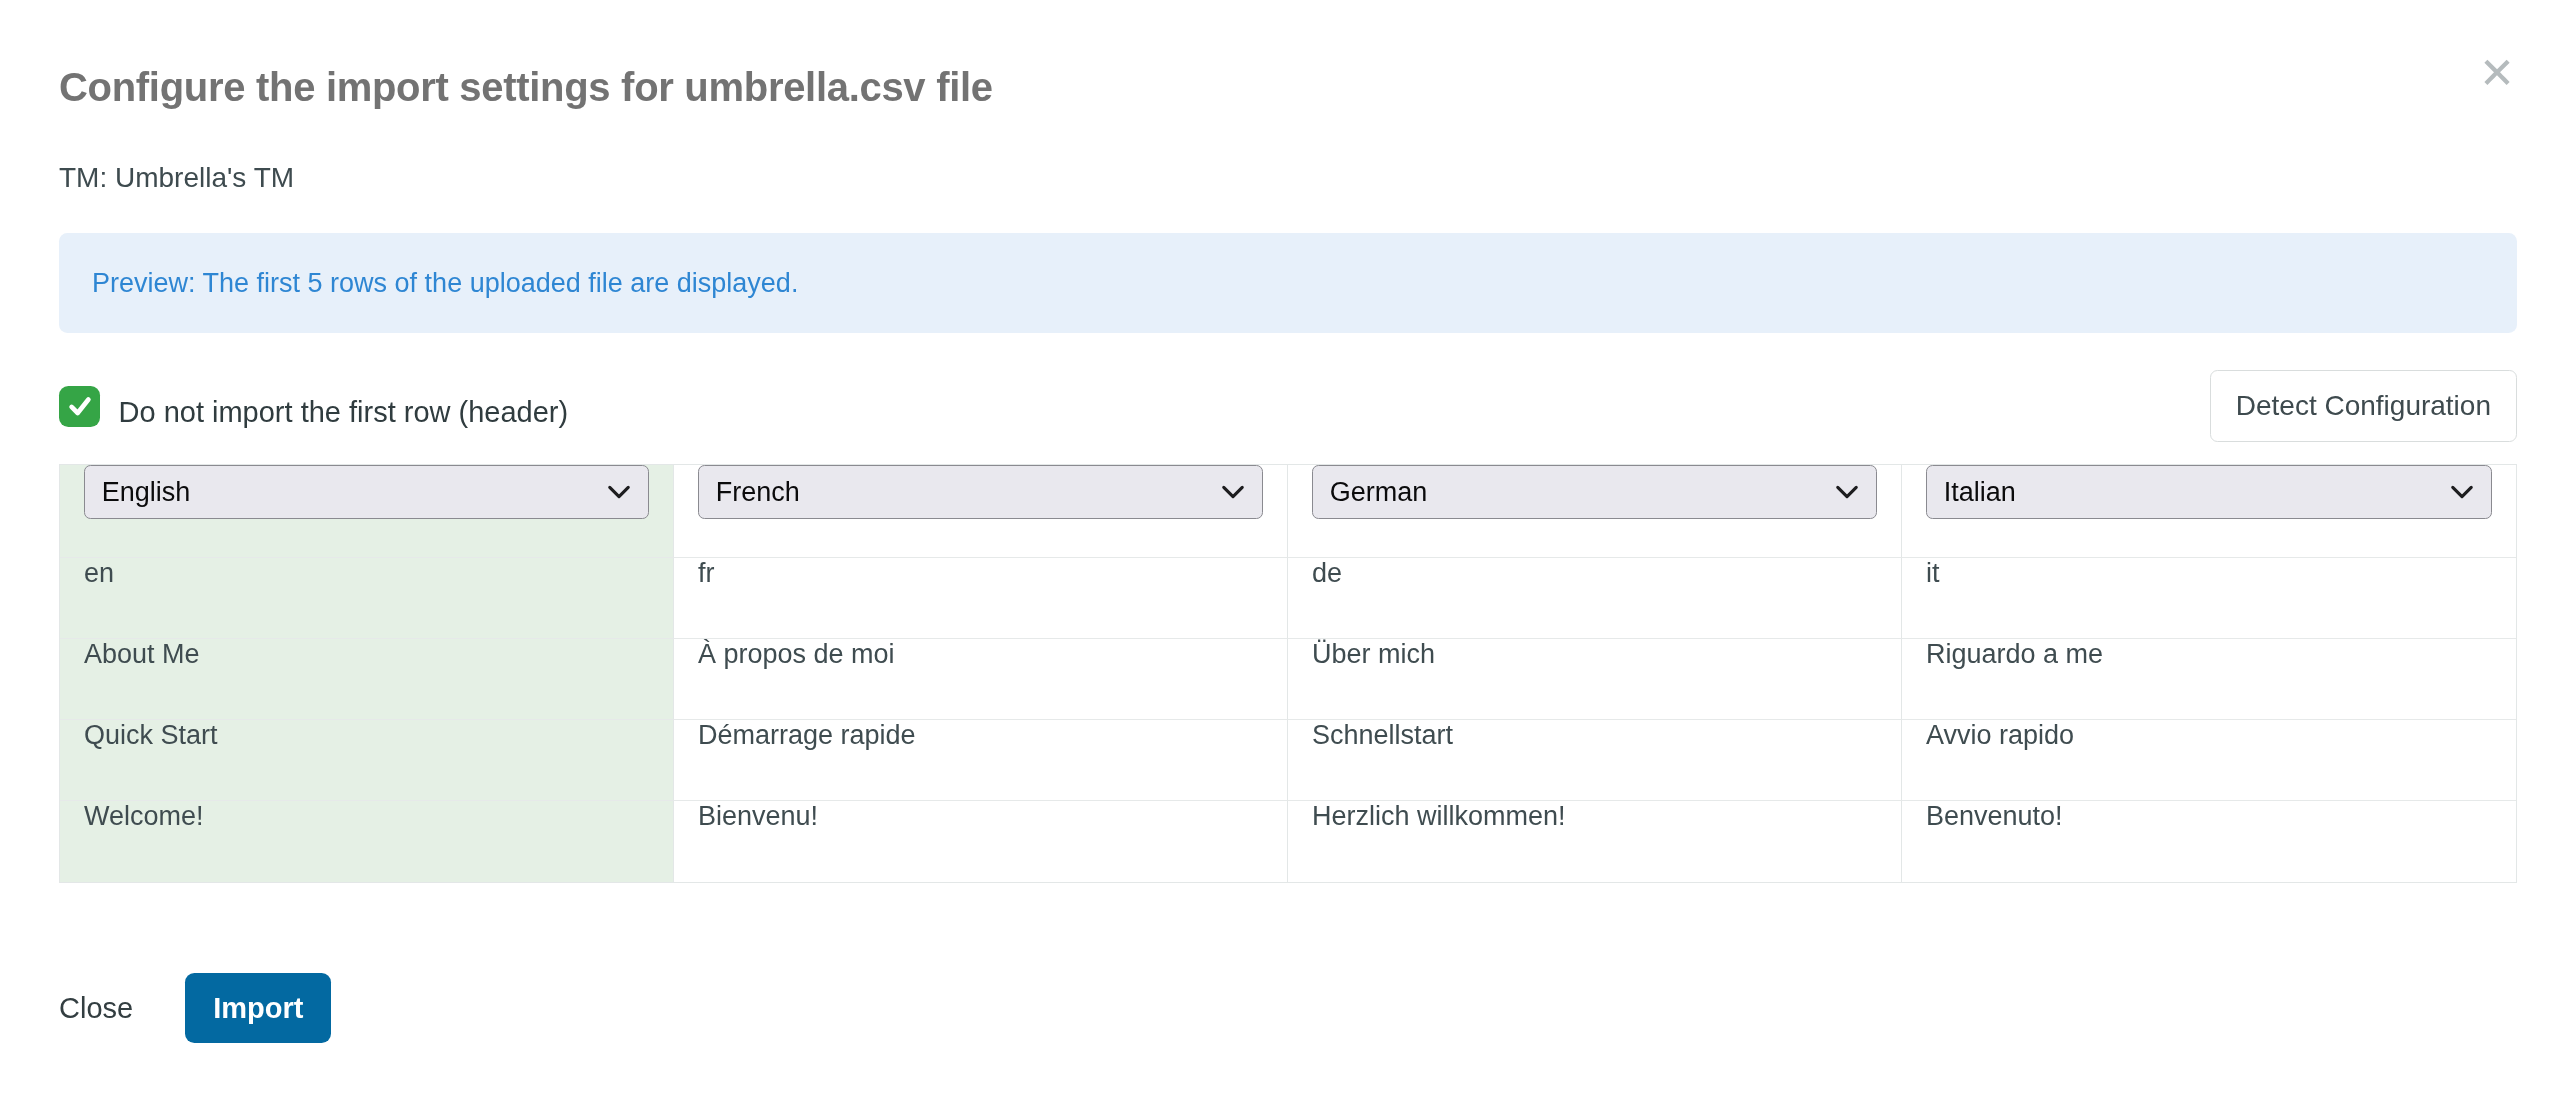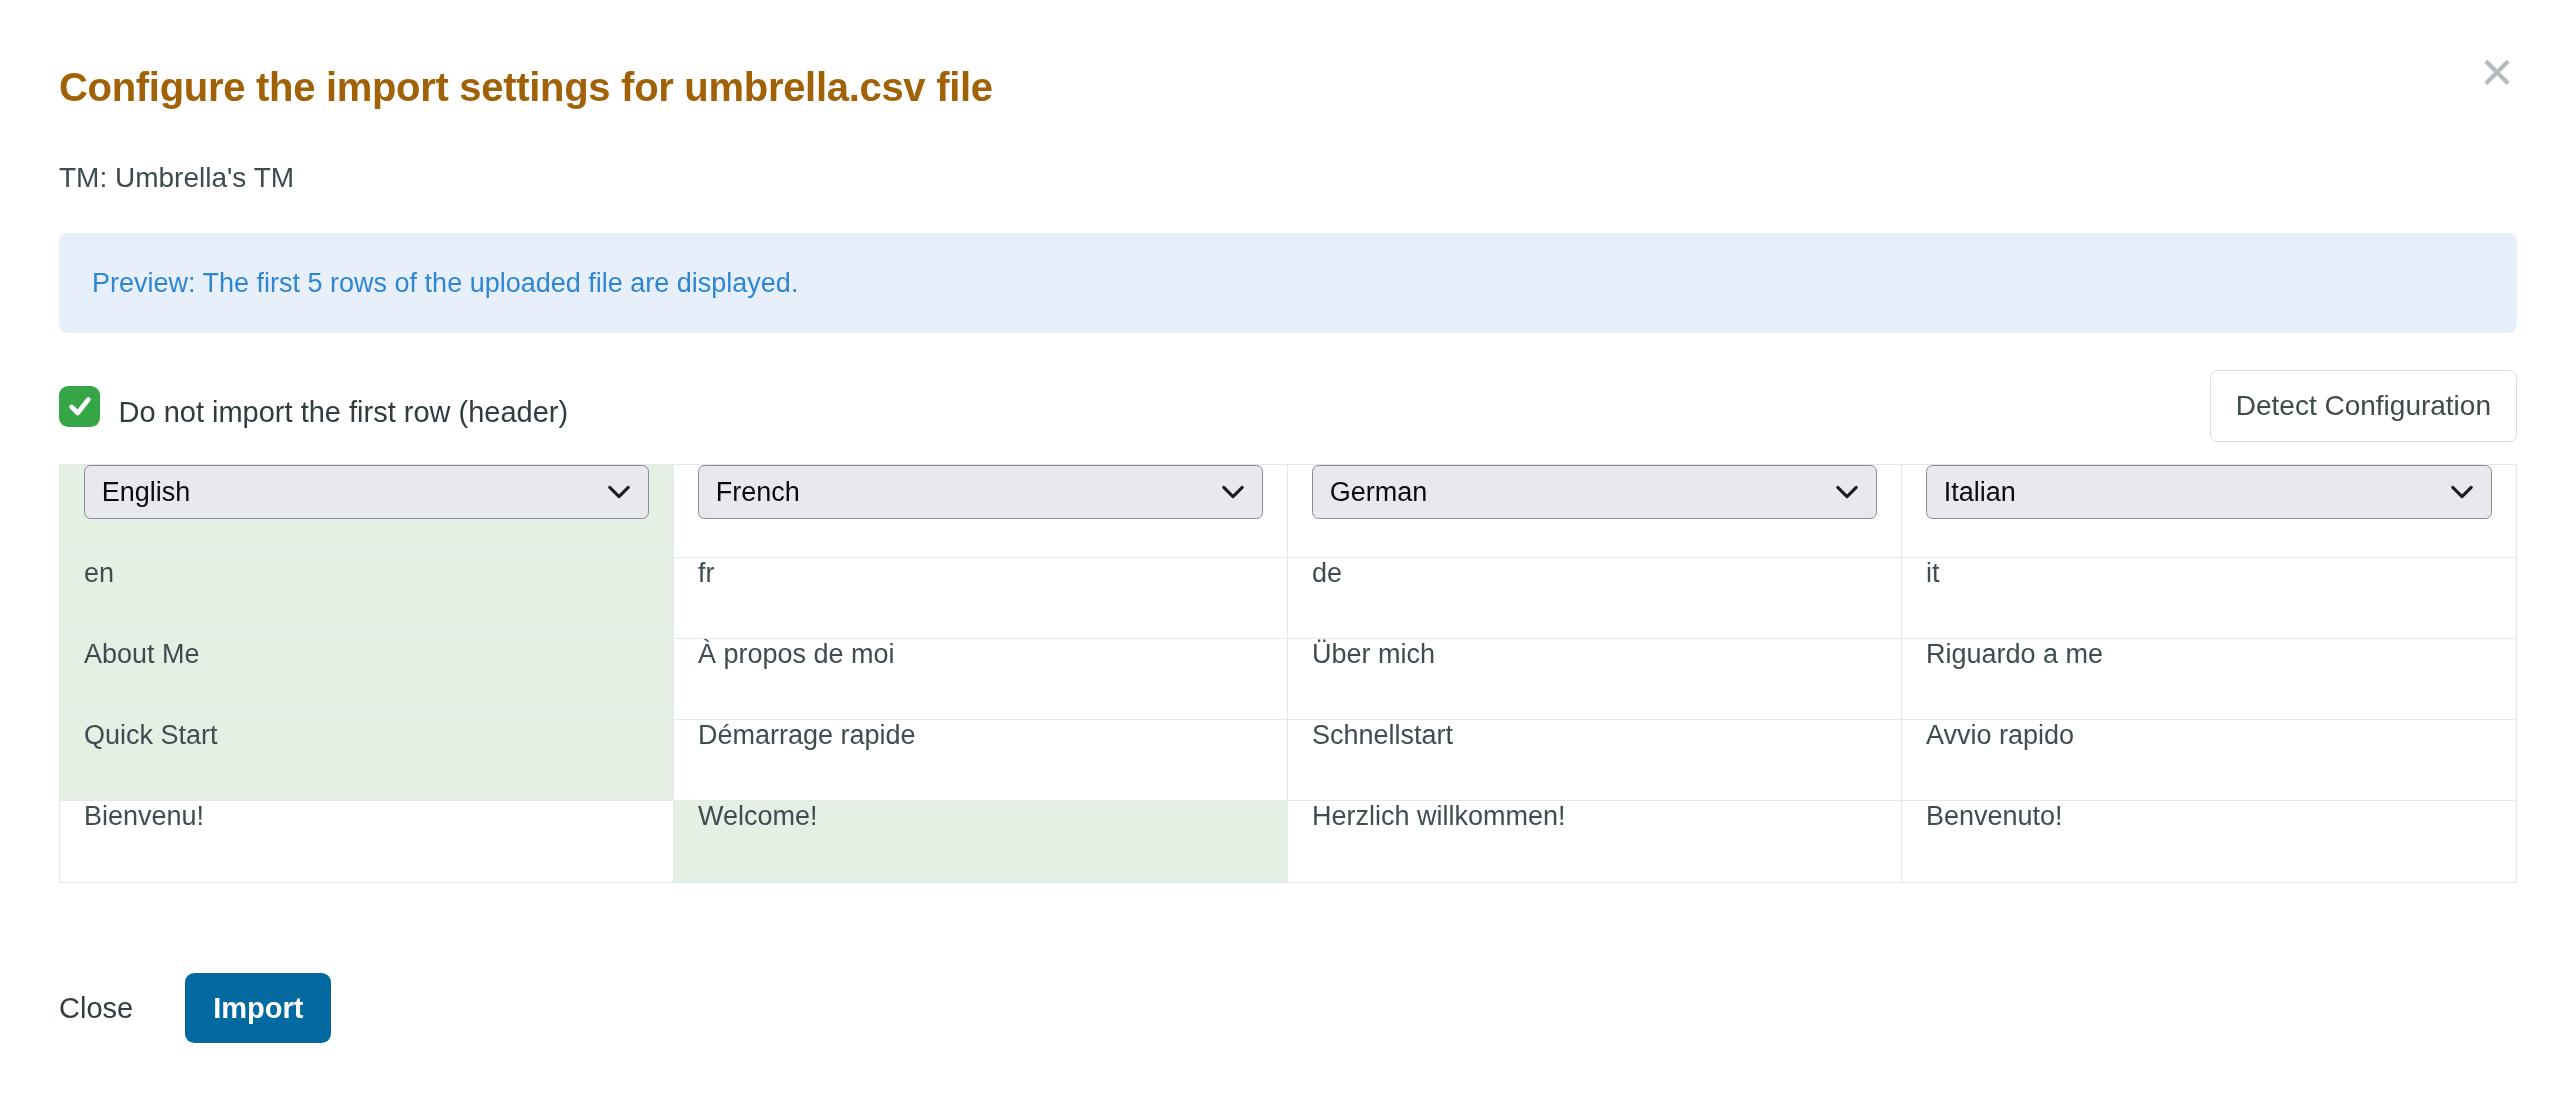--- a/index.html
+++ b/index.html
@@ -1,21 +1,21 @@
 <!DOCTYPE html>
 <html style="font-size:15px"><head>
 <meta charset="utf-8">
 <style>
   * { margin:0; padding:0; box-sizing:border-box; }
   html,body { width:2576px; height:1109px; background:#ffffff;
               font-family:"Liberation Sans", sans-serif; }
   .modal { position:relative; width:100%; height:100%; padding:65px 59px 0 59px; }
 
   
-  .dlg-title { font-size:40px; font-weight:600; color:#a16207; letter-spacing:-0.3px; }
+  .dlg-title { font-size:40px; font-weight:600; color:#737373; letter-spacing:-0.3px; }
   .close-x { position:absolute; top:52px; right:61px; font-size:43px; line-height:1;
              color:#b5bbbd; cursor:pointer; font-weight:400; user-select:none; }
 
   .tm-line { margin-top:52px; font-size:28px; color:#3e4b4f; }
 
   
   .banner { margin-top:39px; height:100px; background:#e7f0fa; border-radius:8.3px;
             display:flex; align-items:center; padding:0 33px; }
   .banner-text { font-size:27px; color:#2e86d3; }
 
@@ -143,22 +143,22 @@
     </div>
 
     <div class="trow data">
       <div class="tcell src">Quick Start</div>
       <div class="tcell">Démarrage rapide</div>
       <div class="tcell">Schnellstart</div>
       <div class="tcell">Avvio rapido</div>
     </div>
 
     <div class="trow data">
+      <div class="tcell src">Welcome!</div>
       <div class="tcell">Bienvenu!</div>
-      <div class="tcell src">Welcome!</div>
       <div class="tcell">Herzlich willkommen!</div>
       <div class="tcell">Benvenuto!</div>
     </div>
 
   </div>
 
   <div class="footer">
     <span class="close-btn">Close</span>
     <button class="import-btn">Import</button>
   </div>

